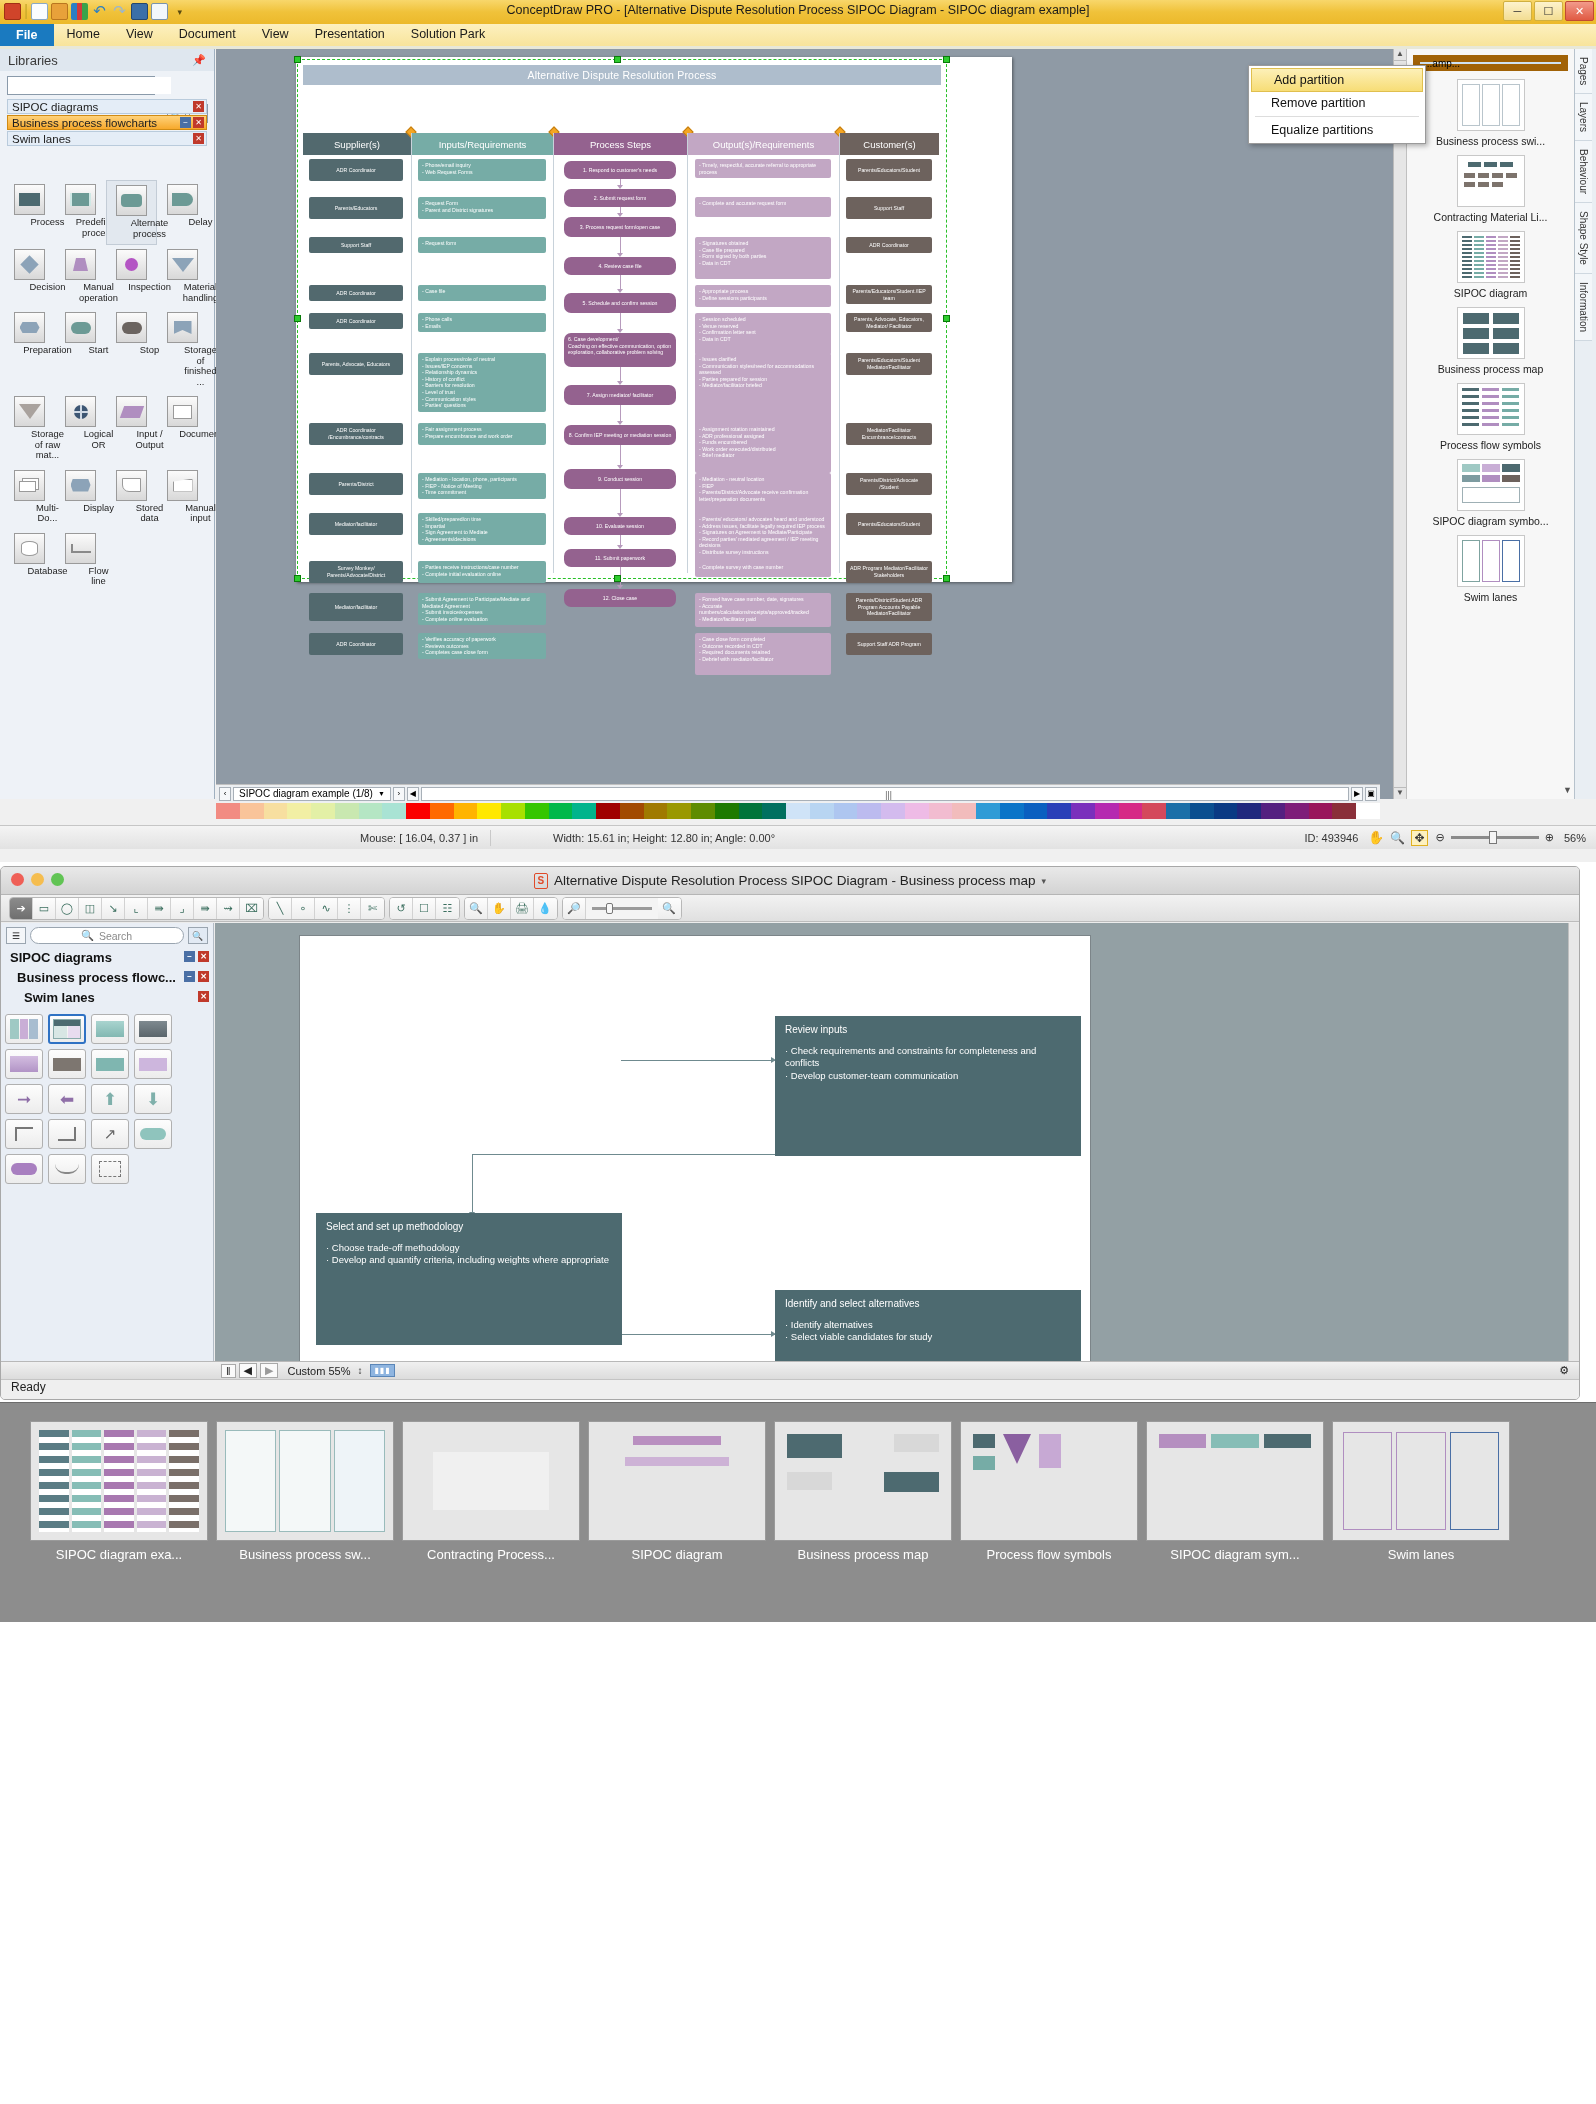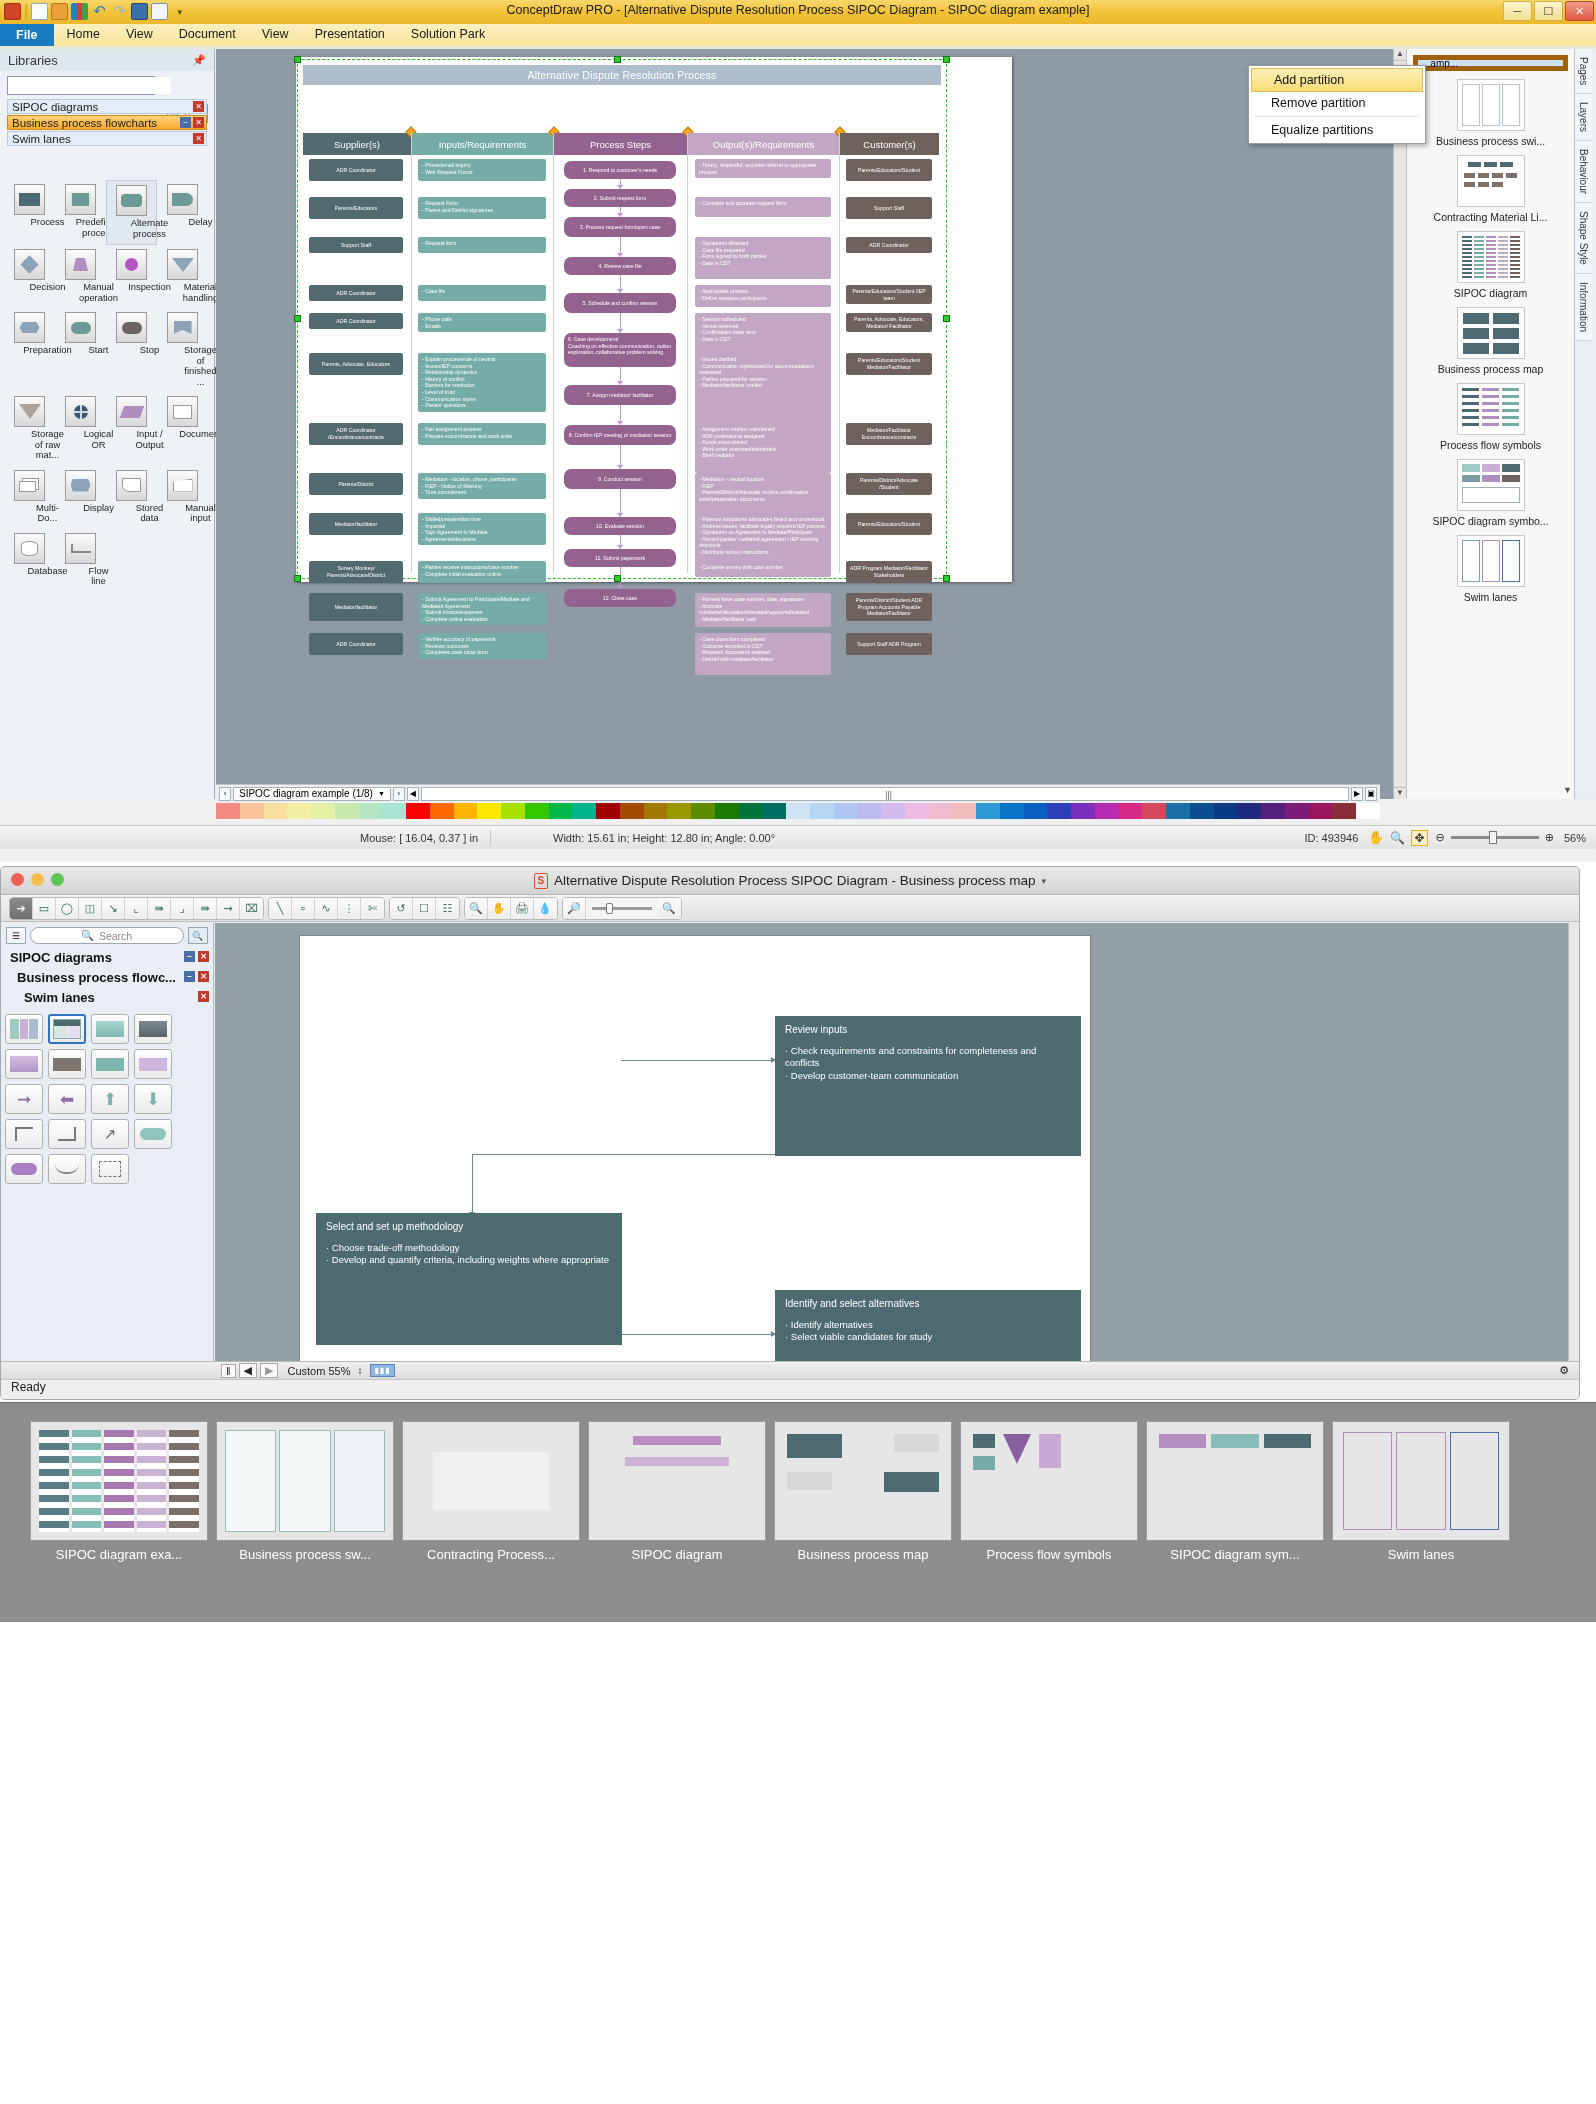--- a/index.html
+++ b/index.html
@@ -661,21 +661,21 @@
         <div class="handle" style="right:-9px;bottom:-9px;"></div>
       </div>
     </div>
     <div class="canvas-scroll-v">
       <div style="height:12px;border-bottom:1px solid #bbb;text-align:center;font-size:8px;color:#555;">▲</div>
       <div style="position:absolute;bottom:0;width:100%;height:12px;border-top:1px solid #bbb;text-align:center;font-size:8px;color:#555;">▼</div>
     </div>
   </div>
 
   <div class="rightpanel">
-    <div style="height:16px;margin:6px 6px 0 6px;background:#cfe2f3;border:5px solid #a16207;font-size:10px;padding-left:4px;display:flex;align-items:center;">...amp...</div>
+    <div style="height:16px;margin:6px 6px 0 6px;background:#cfe2f3;border:7px solid #a16207;font-size:10px;padding-left:4px;display:flex;align-items:center;">...amp...</div>
     <div id="rpThumbs" style="overflow:hidden;height:700px;">
         <div class="thumbitem">
           <div class="thumbbox">
             <div style="position:absolute;inset:4px;display:flex;gap:2px;">
               <div style="flex:1;border:1px solid #b9c5cc;"></div>
               <div style="flex:1;border:1px solid #b9c5cc;"></div>
               <div style="flex:1;border:1px solid #b9c5cc;"></div>
             </div>
           </div>
           <div class="thumbcap">Business process swi...</div>

